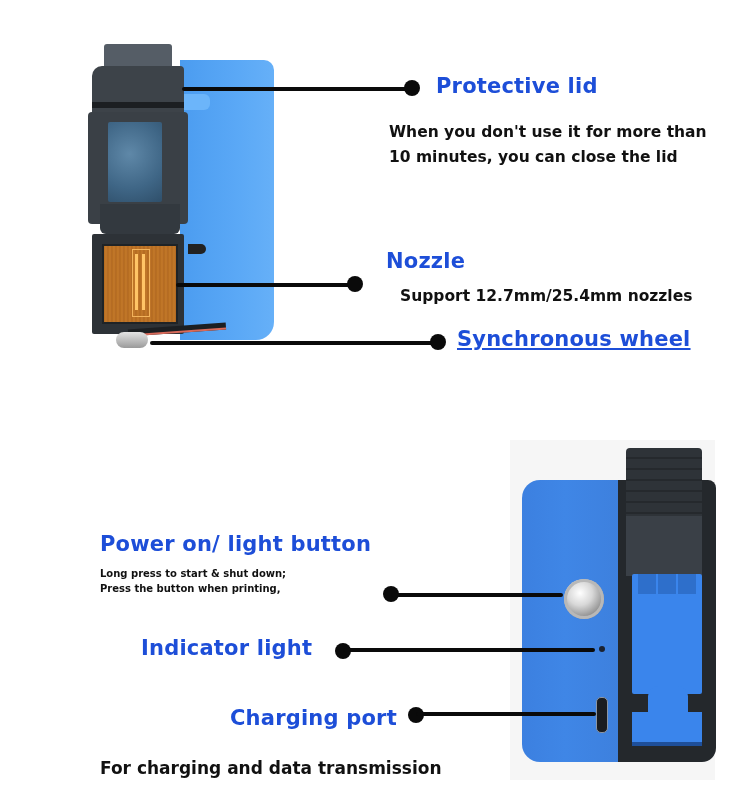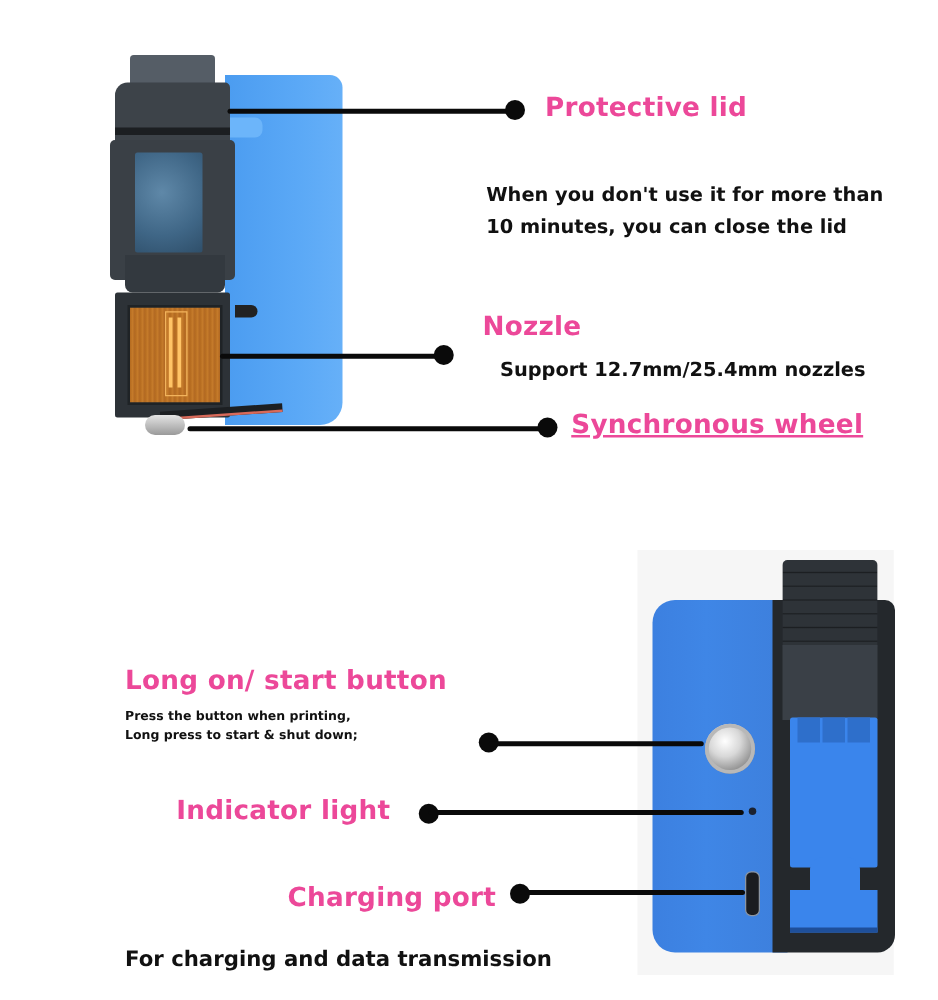--- a/index.html
+++ b/index.html
@@ -4,21 +4,21 @@
   <style>
     html, body { margin: 0; padding: 0; }
     body {
       width: 750px; height: 800px; position: relative; overflow: hidden;
       background: #ffffff;
       font-family: "DejaVu Sans", sans-serif;
       color: #111;
     }
     .abs { position: absolute; }
     .title {
-      font-weight: bold; font-size: 21px; color: #ec4899; white-space: nowrap; letter-spacing: 0.2px;
+      font-weight: bold; font-size: 21px; color: #1d4ed8; white-space: nowrap; letter-spacing: 0.2px;
     }
     .desc { font-weight: bold; font-size: 15.5px; color: #111; white-space: nowrap; line-height: 25px; }
     .desc-sm { font-weight: bold; font-size: 10px; color: #111; white-space: nowrap; line-height: 15px; }
     .line { position: absolute; height: 4px; background: #0a0a0a; border-radius: 2px; }
     .dot { position: absolute; width: 16px; height: 16px; border-radius: 50%; background: #0a0a0a; }
 
     
     .top-device { position: absolute; left: 88px; top: 44px; width: 190px; height: 310px; }
     .td-blue {
       position: absolute; left: 92px; top: 16px; width: 94px; height: 280px;
@@ -91,21 +91,21 @@
   <div class="td-bar1"></div>
   <div class="td-bar2"></div>
   <div class="td-pin"></div>
   <div class="td-strap"></div>
   <div class="td-wheel"></div>
 </div>
 
 <div class="line" style="left:182px; top:87px; width:232px;"></div>
 <div class="dot" style="left:404px; top:80px;"></div>
 <div class="abs title" style="left:436px; top:74px;">Protective lid</div>
-<div class="abs desc" style="left:389px; top:120px;margin-top:24px;">
+<div class="abs desc" style="left:389px; top:120px;">
   <div>When you don't use it for more than</div>
   <div>10 minutes, you can close the lid</div>
 </div>
 
 <div class="line" style="left:176px; top:283px; width:180px;"></div>
 <div class="dot" style="left:347px; top:276px;"></div>
 <div class="abs title" style="left:386px; top:249px;">Nozzle</div>
 <div class="abs desc" style="left:400px; top:284px;">Support 12.7mm/25.4mm nozzles</div>
 
 <div class="line" style="left:150px; top:341px; width:290px;"></div>
@@ -122,24 +122,24 @@
   <div class="bd-latch-col" style="left:128px;"></div>
   <div class="bd-latch-col" style="left:148px;"></div>
   <div class="bd-latch-col" style="left:168px;"></div>
   <div class="bd-latch-knob"></div>
   <div class="bd-latch-foot"></div>
   <div class="bd-button"></div>
   <div class="bd-led"></div>
   <div class="bd-usb"></div>
 </div>
 
-<div class="abs title" style="left:100px; top:532px;">Long on/ start button</div>
+<div class="abs title" style="left:100px; top:532px;">Power on/ light button</div>
 <div class="abs desc-sm" style="left:100px; top:566px;">
+  <div>Long press to start &amp; shut down;</div>
   <div>Press the button when printing,</div>
-  <div>Long press to start &amp; shut down;</div>
 </div>
 <div class="dot" style="left:383px; top:586px;"></div>
 <div class="line" style="left:391px; top:593px; width:172px;"></div>
 
 <div class="abs title" style="left:141px; top:636px;">Indicator light</div>
 <div class="dot" style="left:335px; top:643px;"></div>
 <div class="line" style="left:343px; top:648px; width:252px;"></div>
 
 <div class="abs title" style="left:230px; top:706px;">Charging port</div>
 <div class="dot" style="left:408px; top:707px;"></div>

